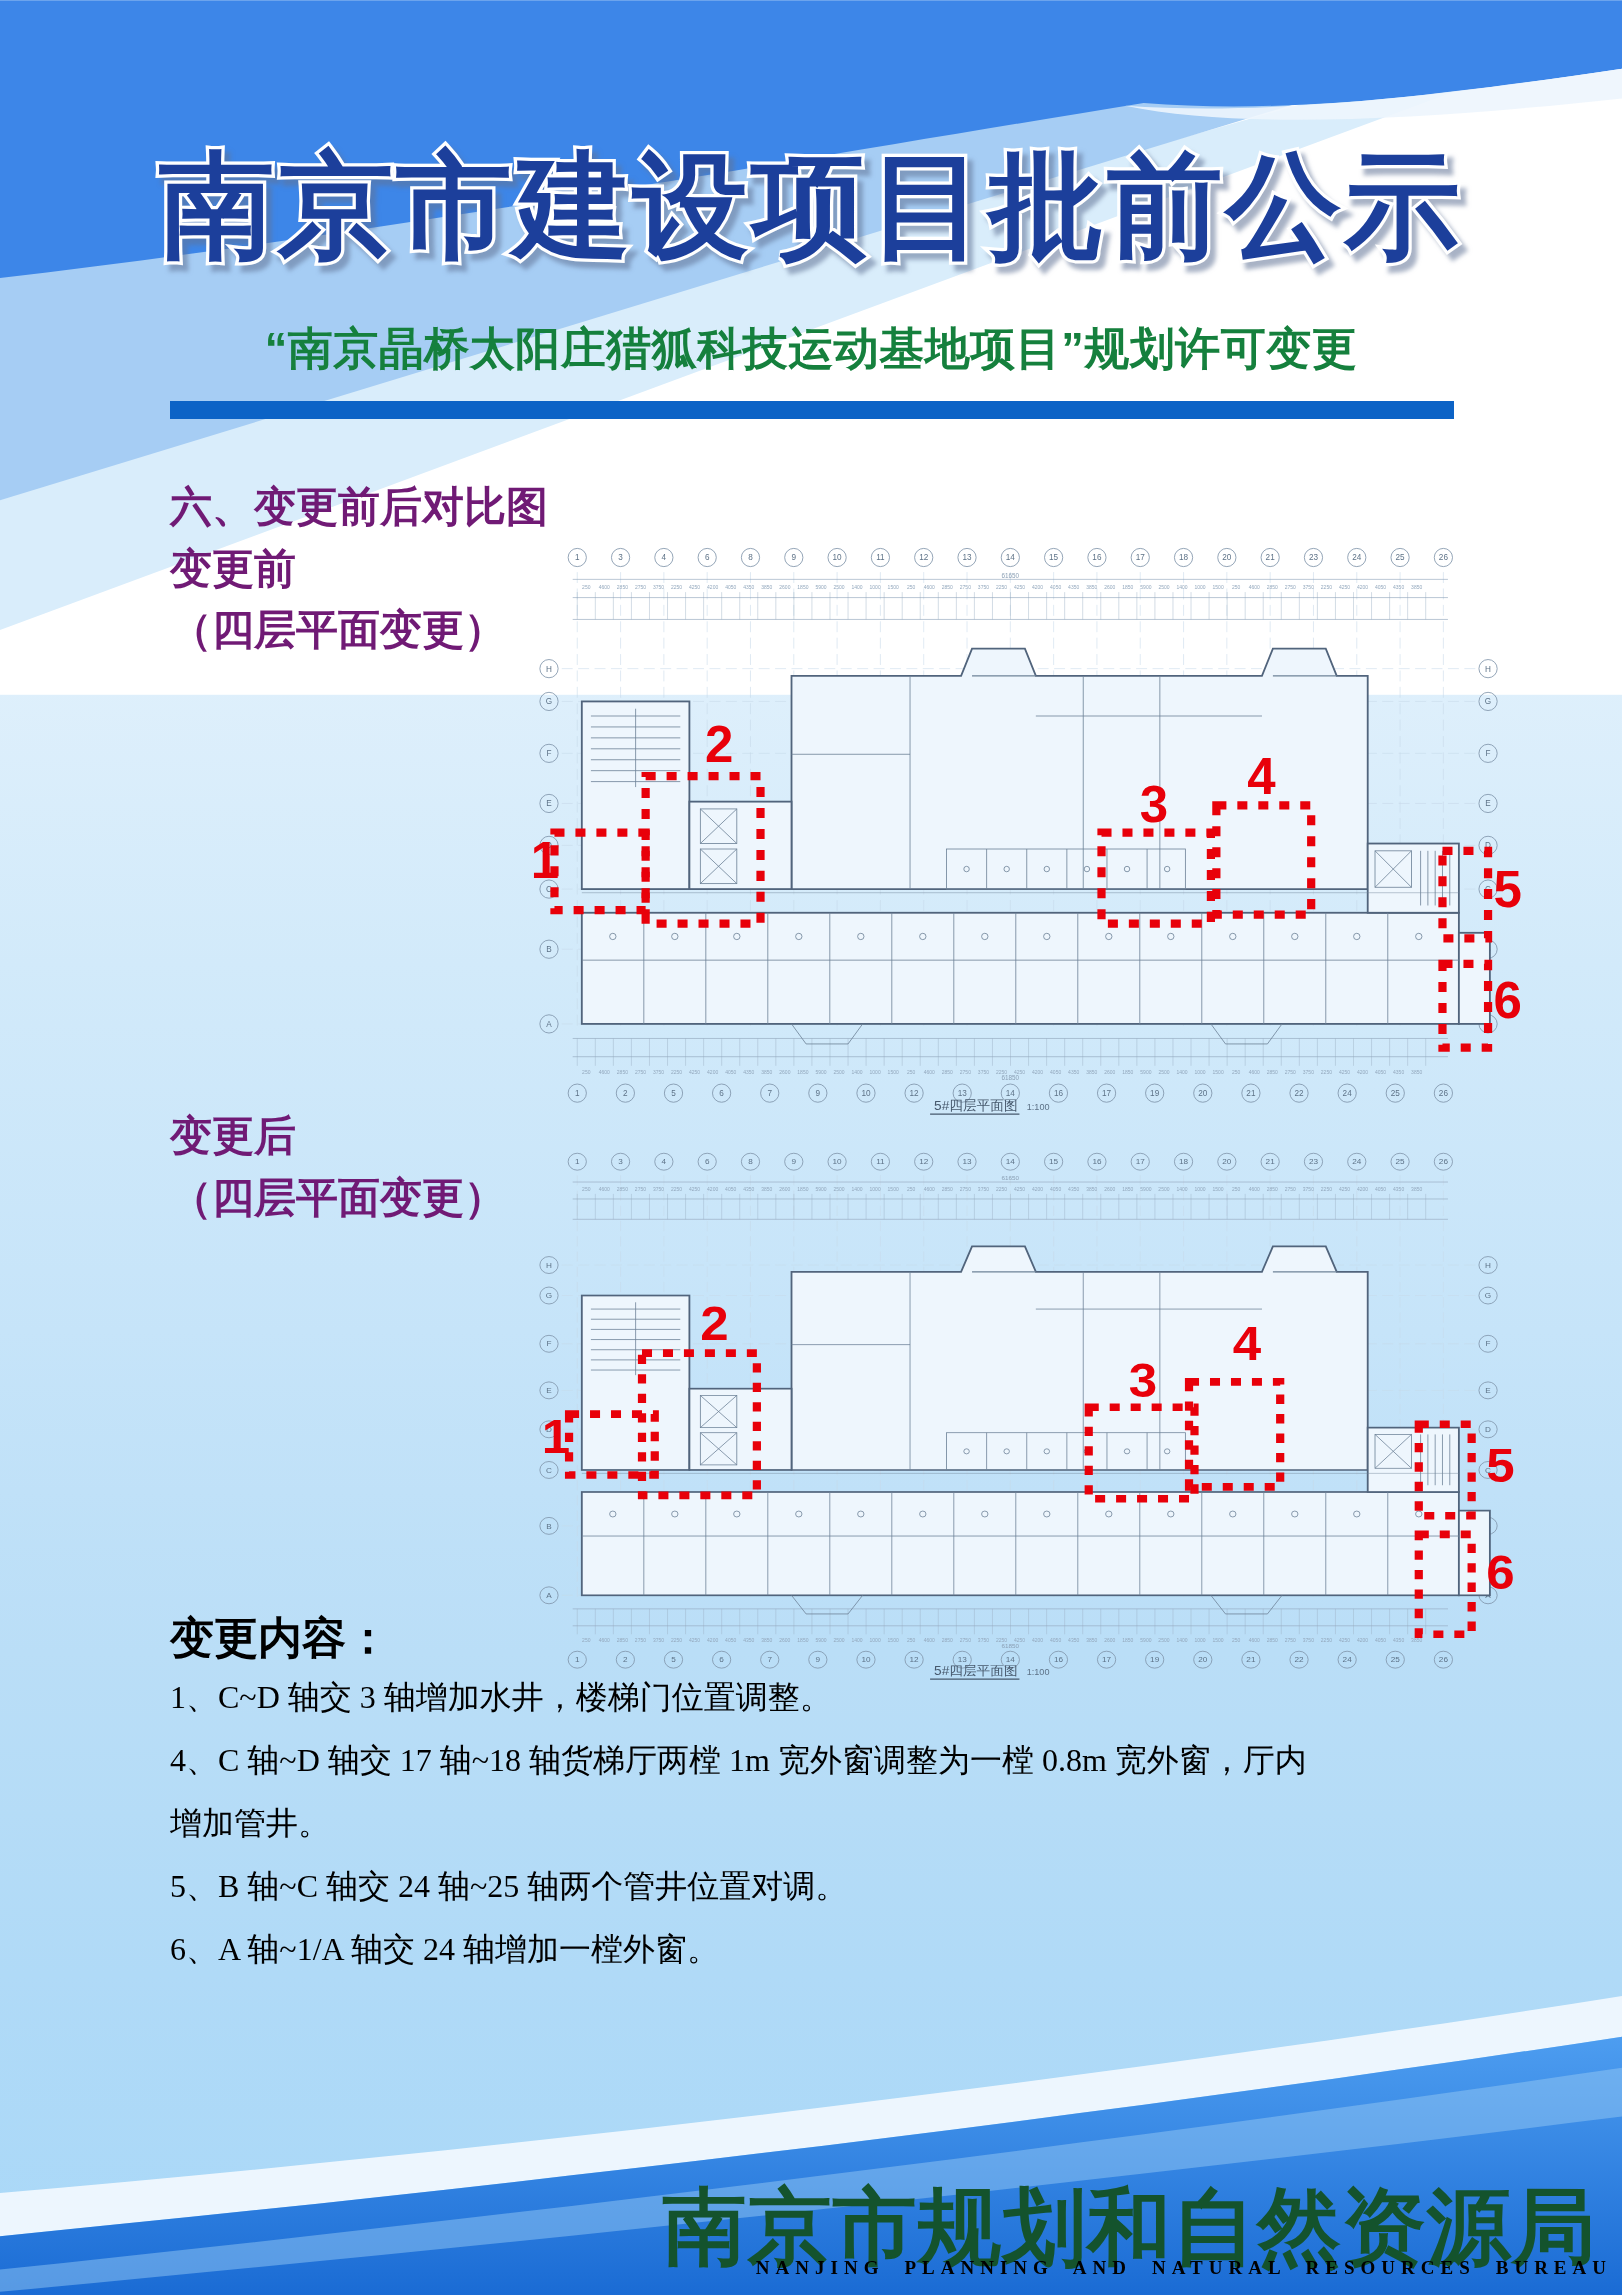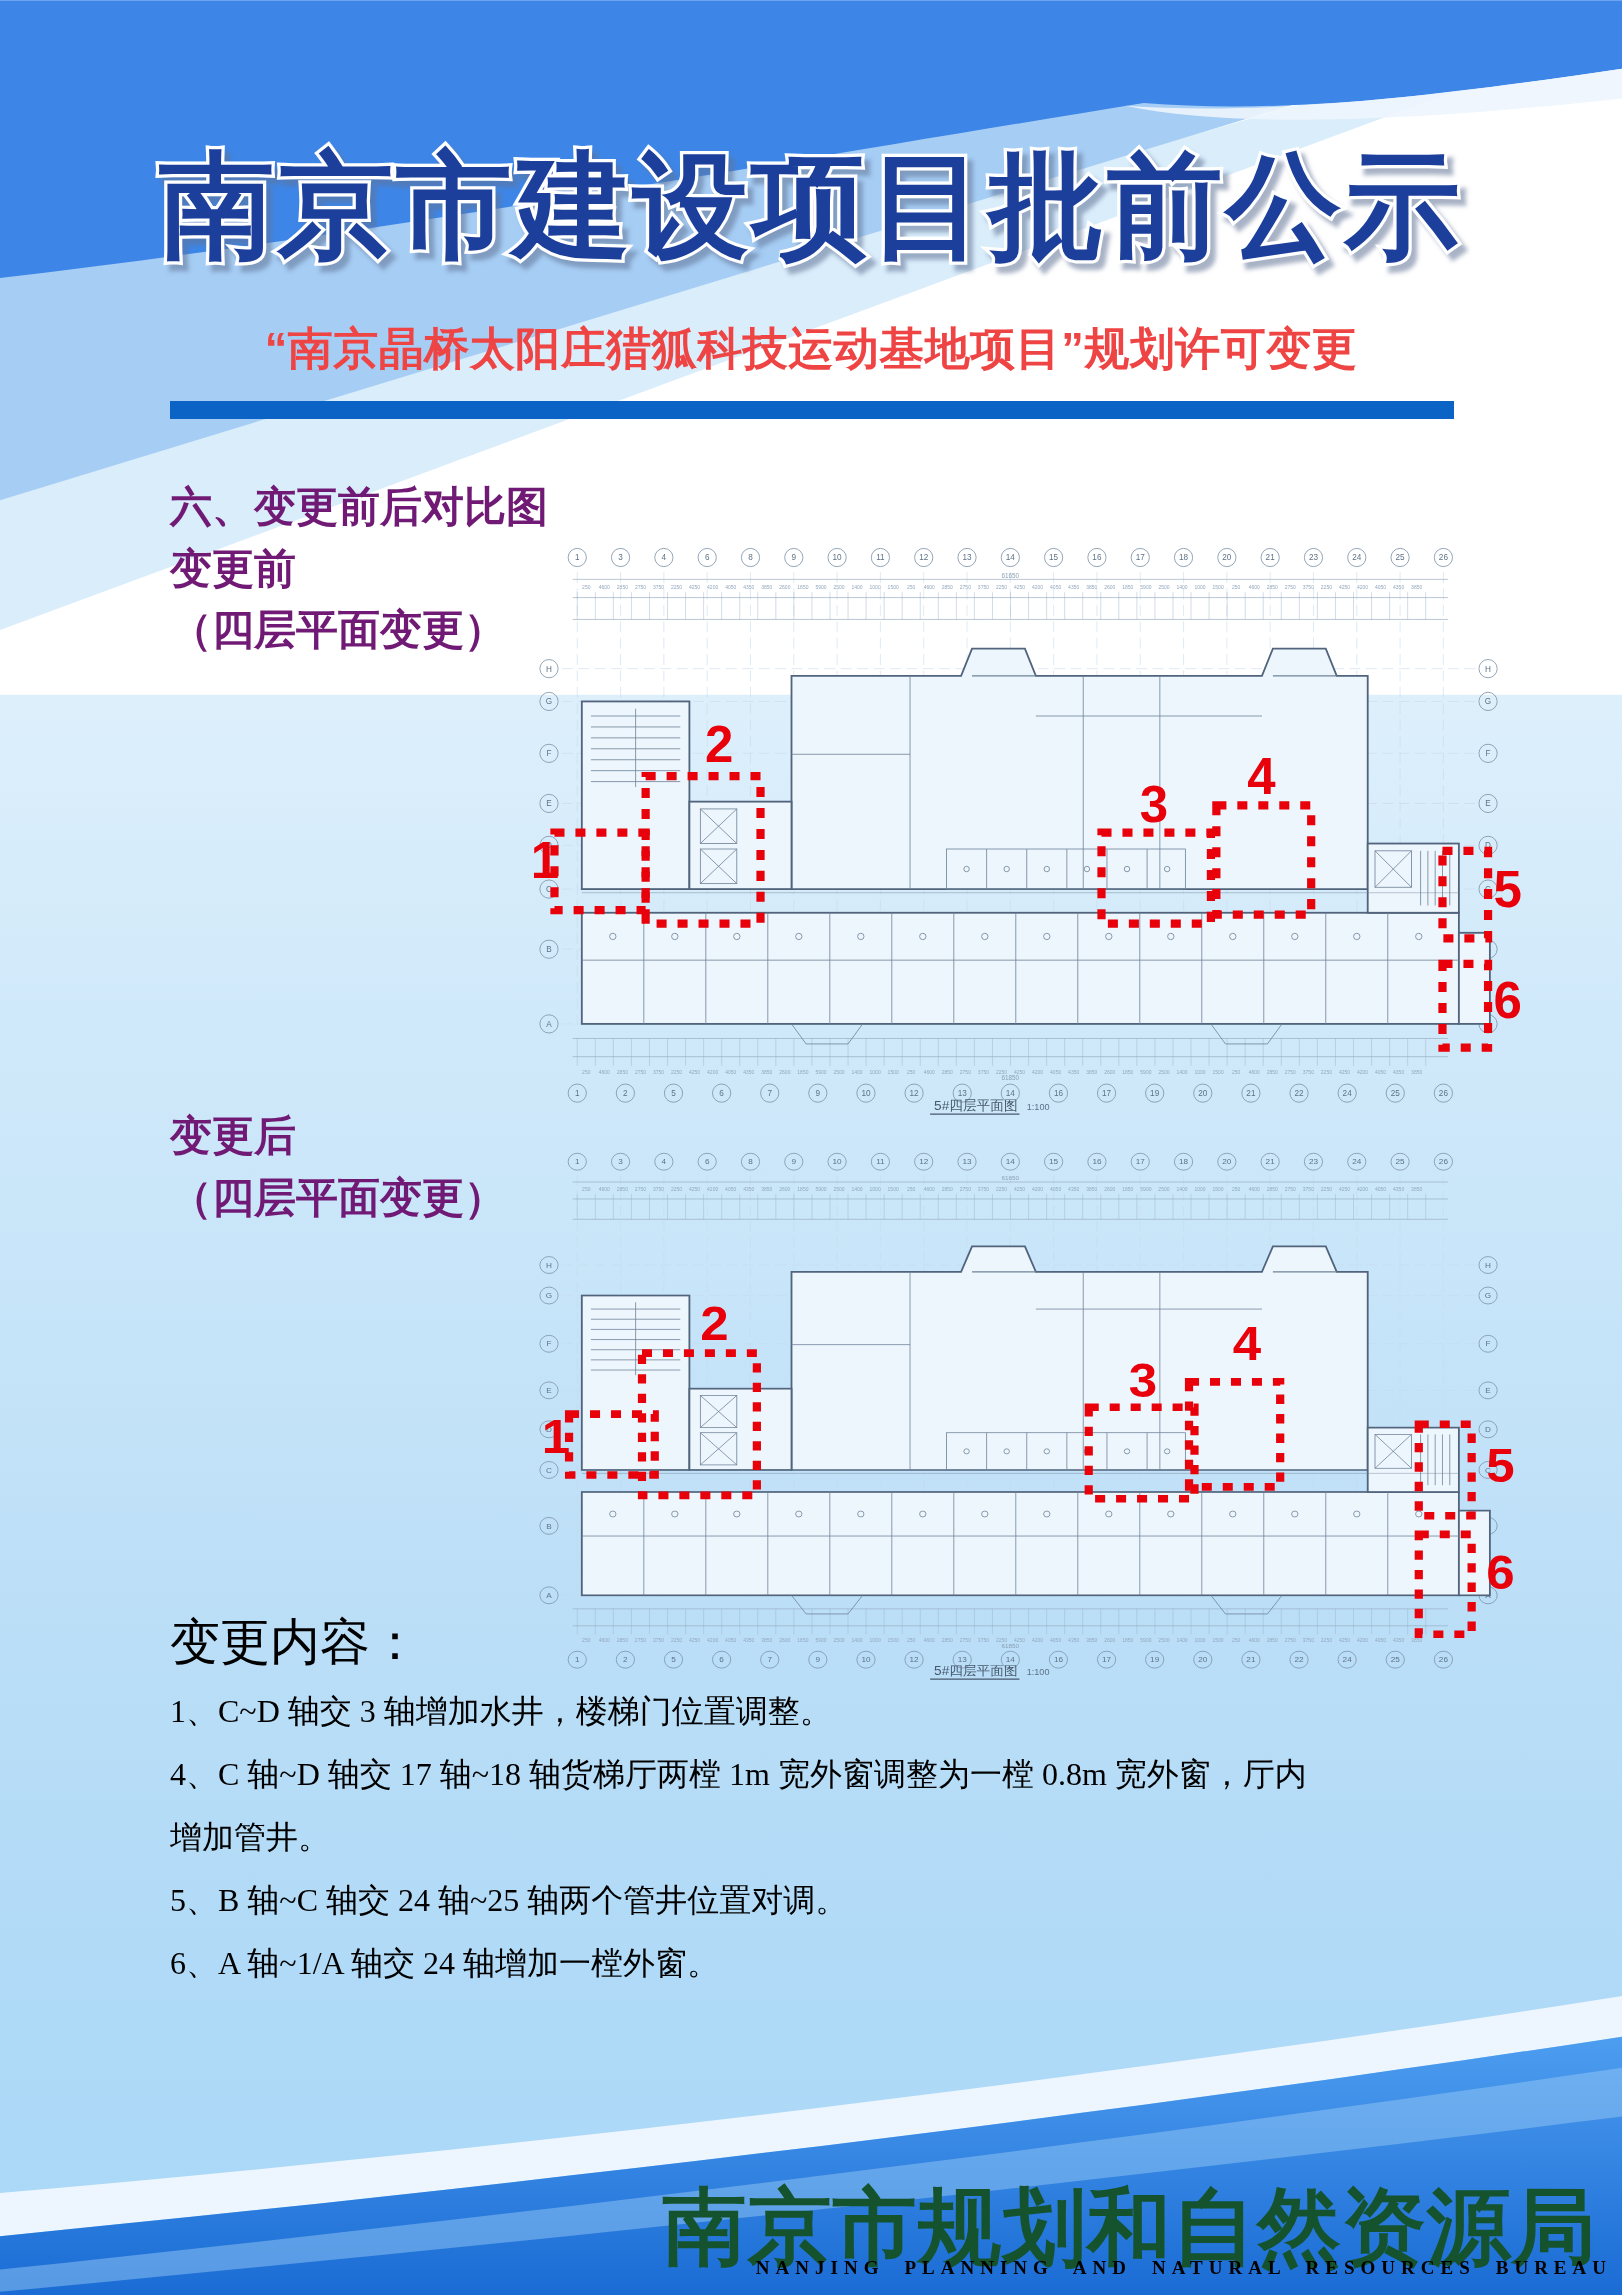--- a/index.html
+++ b/index.html
@@ -11,21 +11,21 @@
   .abs{position:absolute;}
   
   #header-svg{left:0;top:0;}
   #page-title-main{
     font-family:"Liberation Serif","DejaVu Serif",serif;
     font-weight:bold;
     filter:drop-shadow(12px 14px 5px rgba(96,115,150,.55));
   }
   #page-subtitle{
     left:0;top:319px;width:1622px;text-align:center;
-    font-size:45px;font-weight:bold;color:#ef4444;
+    font-size:45px;font-weight:bold;color:#15803d;
     letter-spacing:0.5px;white-space:nowrap;
   }
   #title-bar{left:170px;top:401px;width:1284px;height:17.6px;background:#0c63c6;}
   
   .sec-label{
     left:170px;color:#701a75;font-size:42px;font-weight:600;
     font-family:"Liberation Sans","DejaVu Sans",sans-serif;white-space:nowrap;
   }
   #sec-compare{top:479px;}
   #sec-before{top:541px;}
@@ -37,21 +37,21 @@
   #plan-before{left:518px;top:532px;}
   #plan-after{left:518px;top:1138px;}
   .plan-caption-main{font-size:15px;fill:#46586c;font-family:"Liberation Sans",sans-serif;}
   .plan-caption-scale{font-size:10px;fill:#5d7287;font-family:"Liberation Sans",sans-serif;}
   .redbox{fill:none;stroke:#e8000a;stroke-width:9;stroke-dasharray:11 12;}
   .redlabel{fill:#e8000a;font-size:56px;font-weight:bold;font-family:"Liberation Sans",sans-serif;}
   
   #changes{left:170px;top:1617px;width:1385px;color:#000;}
   #changes-heading{
     font-family:"Liberation Serif","DejaVu Serif",serif;
-    font-size:50px;font-weight:normal;margin:0 0 28px 0;line-height:1;
+    font-size:44px;font-weight:bold;margin:0 0 20px 0;line-height:1;
   }
   .citem{
     font-family:"Liberation Serif","DejaVu Serif",serif;
     font-size:32px;line-height:1;margin-bottom:31px;white-space:nowrap;
   }
   
   #footer-svg{left:0;top:1982px;}
   #footer-org-cn{
     right:25.5px;top:2171px;color:#14532d;
     font-family:"Liberation Serif","DejaVu Serif",serif;

